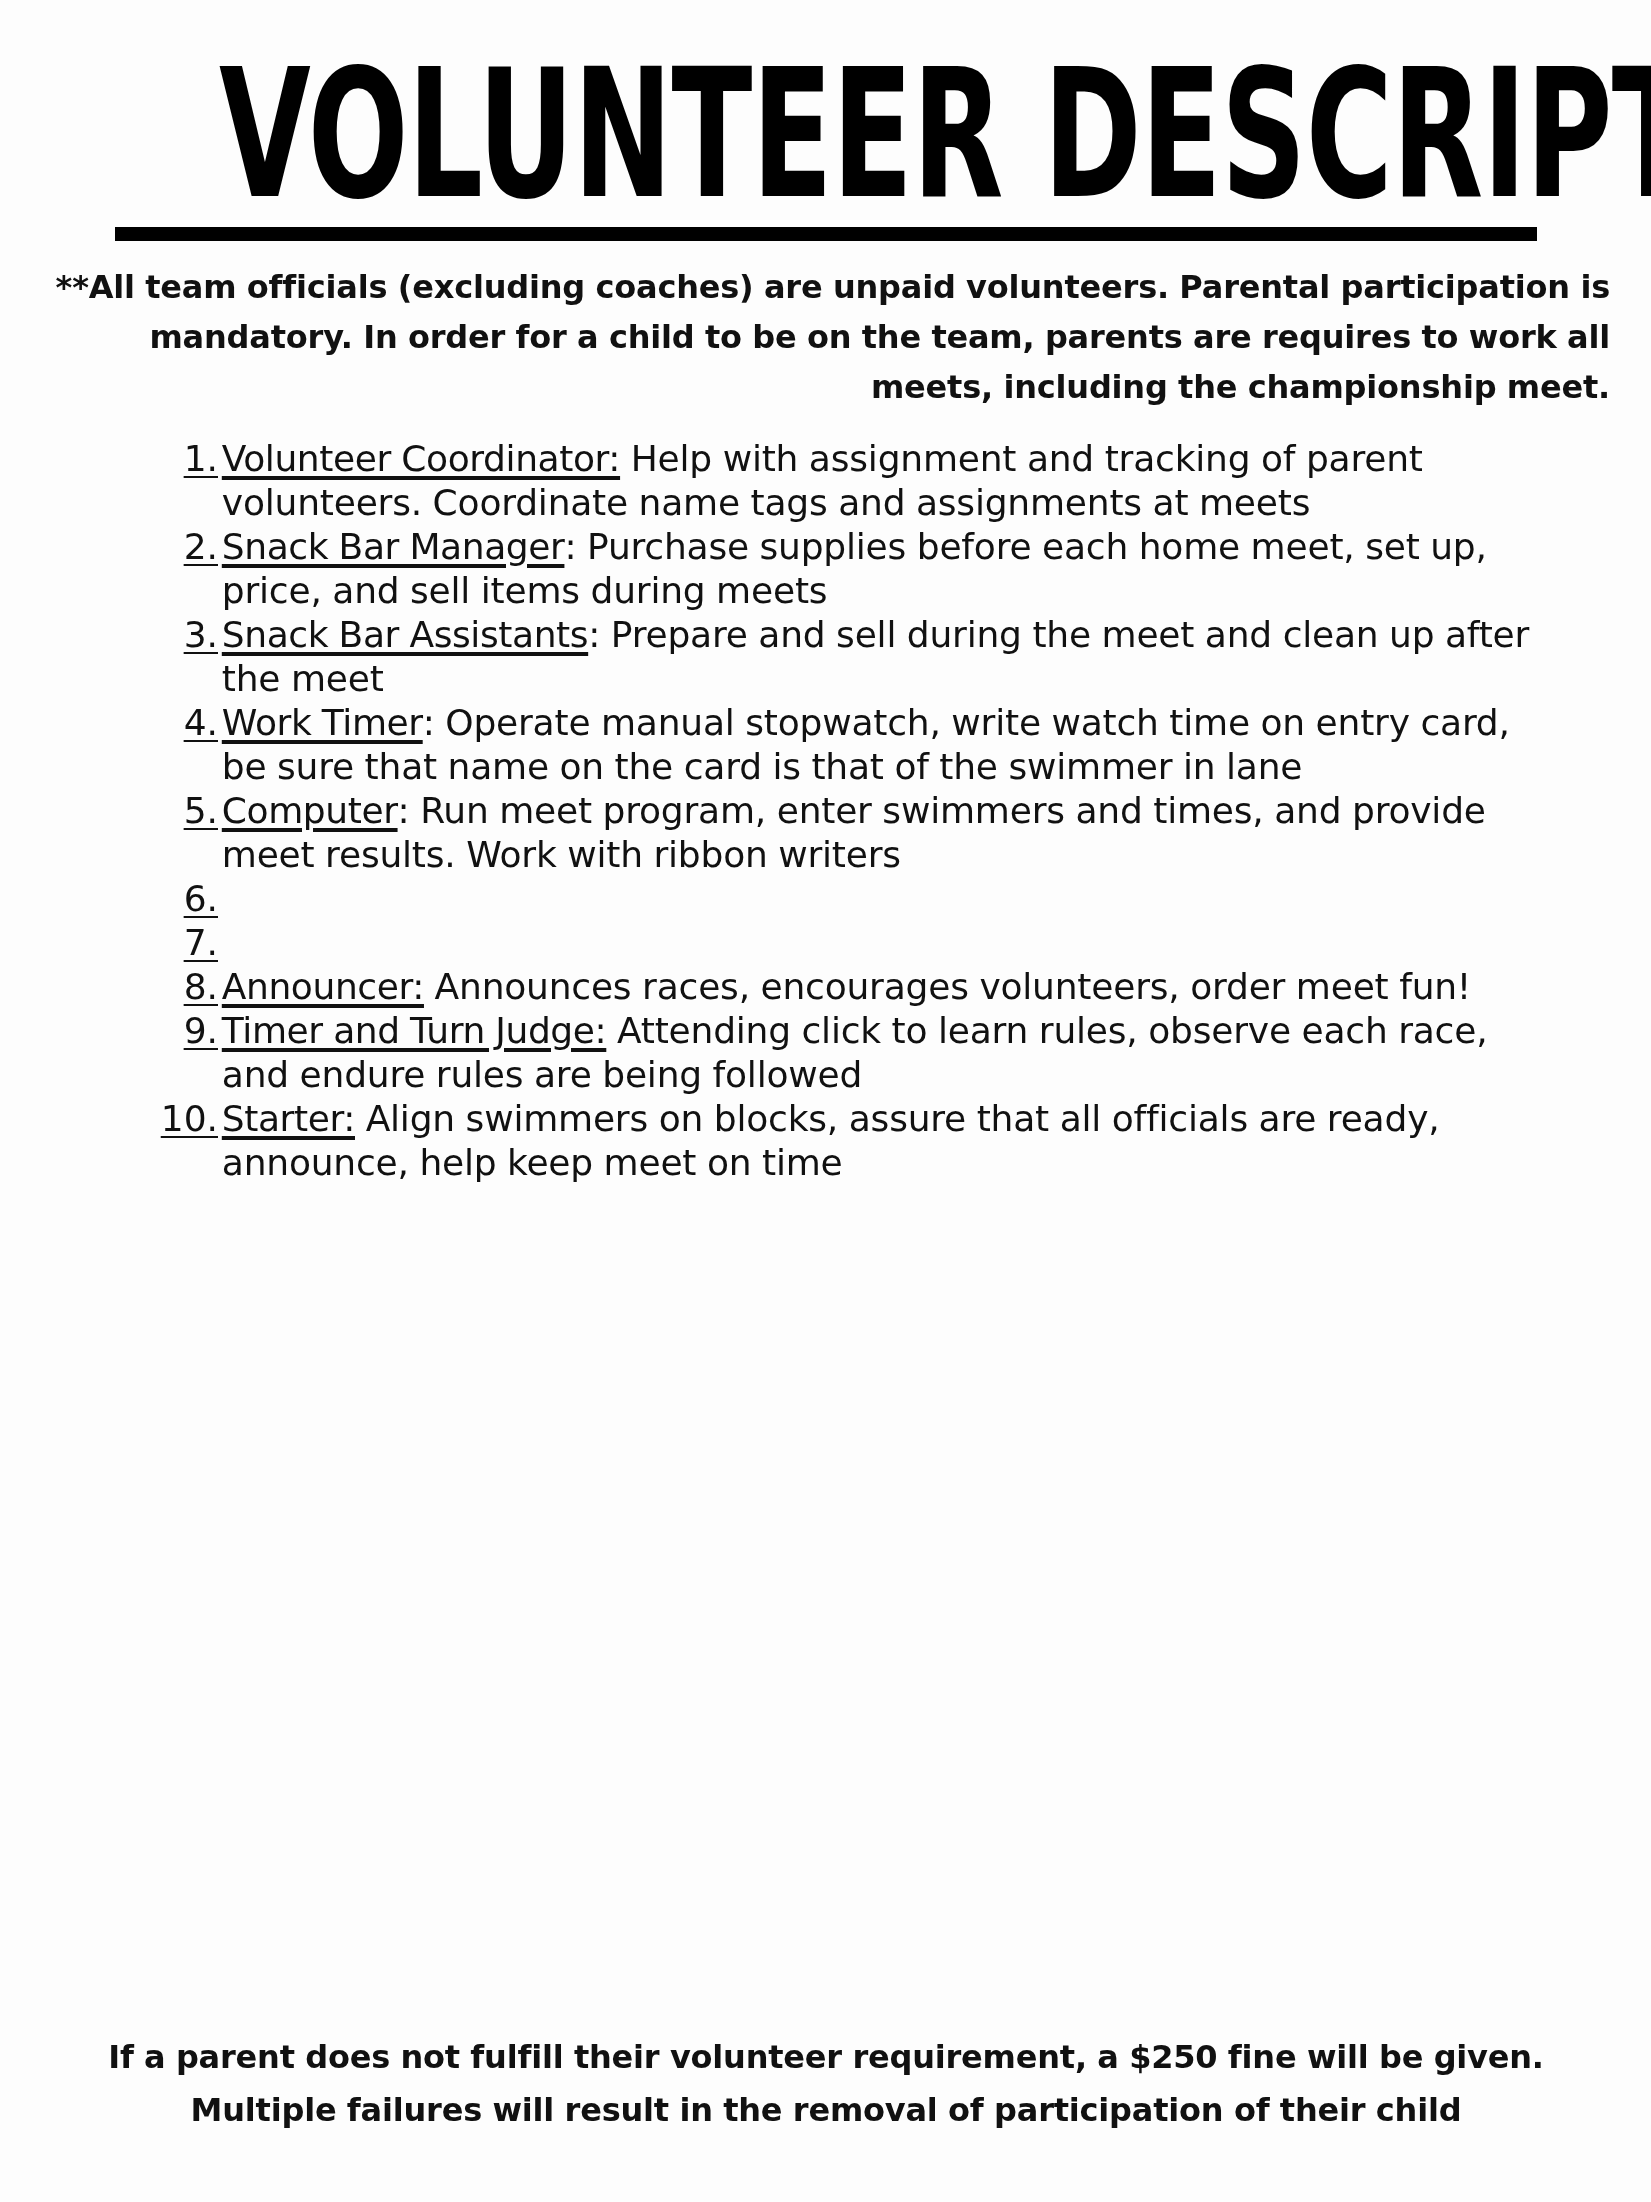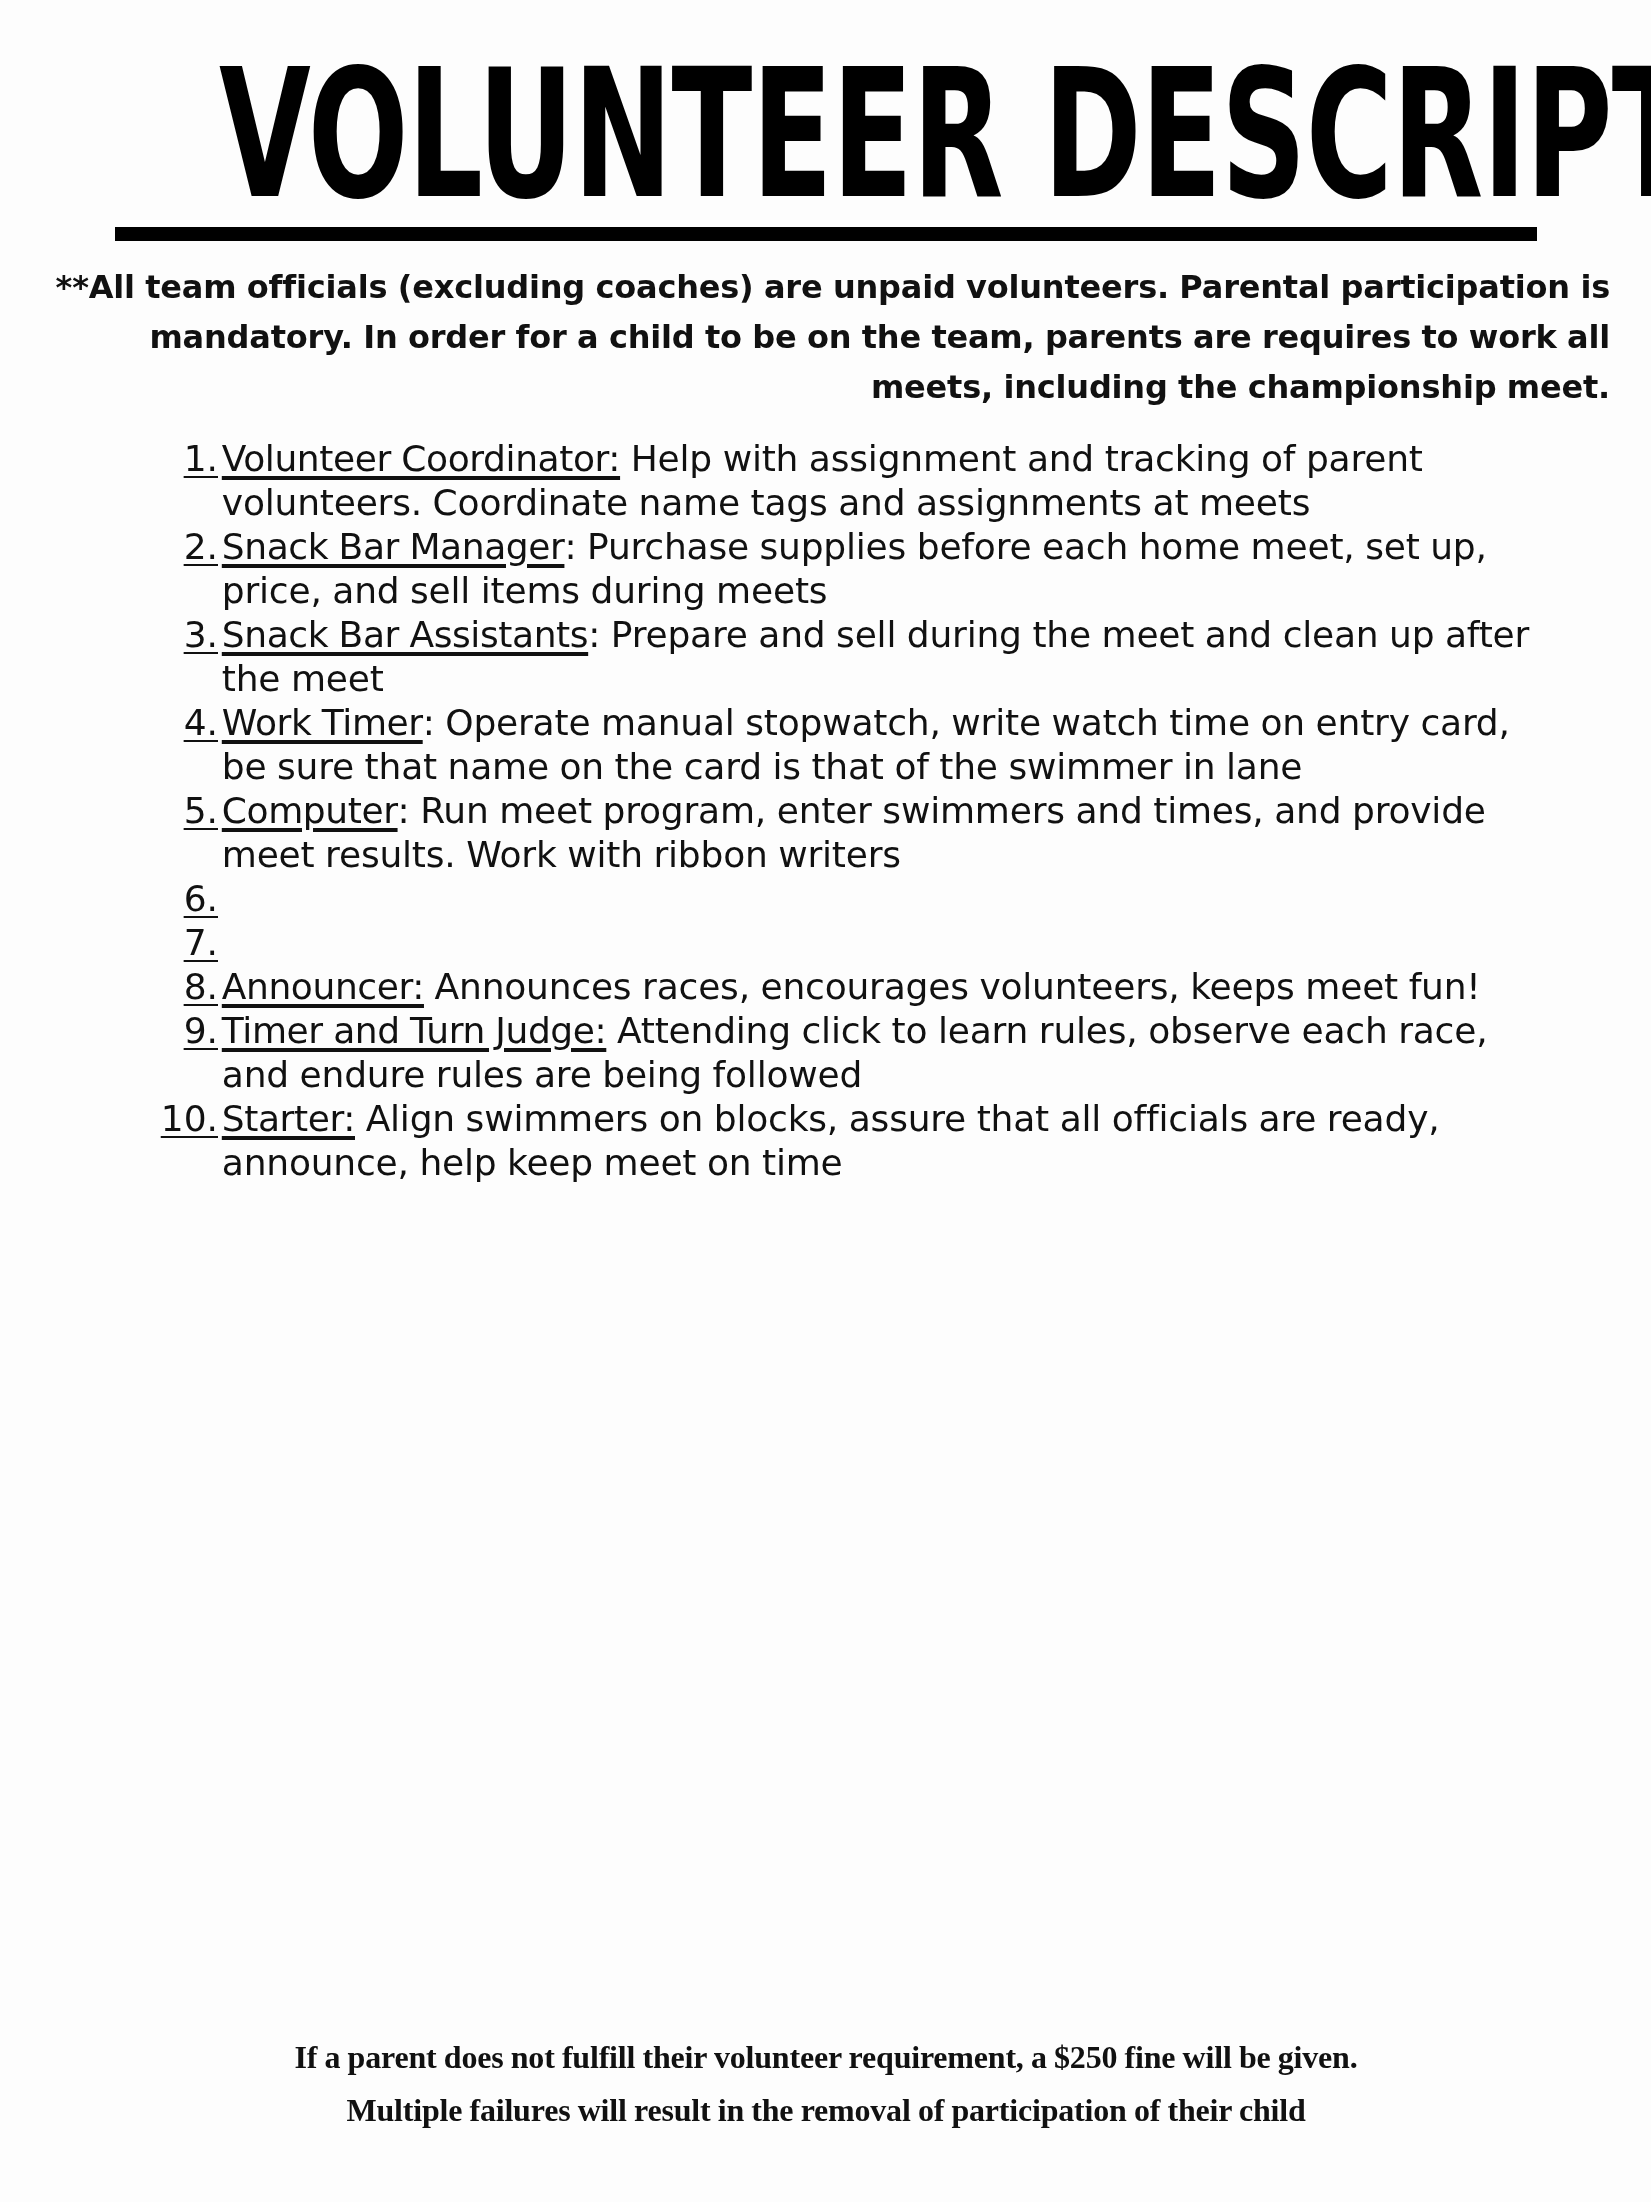--- a/index.html
+++ b/index.html
@@ -120,21 +120,20 @@
     text-align: center;
     font-weight: 700;
     font-size: 32px;
     line-height: 53px;
     color: #111;
     letter-spacing: -0.2px;
     word-spacing: -0.5px;
   }
   .footer-line {
     display: block;
-    font-family: Liberation Serif, serif;
   }
 </style>
 </head>
 <body>
 
 <div class="page">
 
   <div class="title-block">
     <h1 class="doc-title">VOLUNTEER DESCRIPTIONS</h1>
     <div class="title-rule"></div>
@@ -164,21 +163,21 @@
         <span class="vol-text"><span class="vol-role">Computer</span><span class="vol-sep">:</span><span class="vol-desc"> Run meet program, enter swimmers and times, and provide meet results. Work with ribbon writers</span></span>
       </li>
       <li class="vol-item">
         <span class="vol-num">6.</span>
       </li>
       <li class="vol-item">
         <span class="vol-num">7.</span>
       </li>
       <li class="vol-item">
         <span class="vol-num">8.</span>
-        <span class="vol-text"><span class="vol-role">Announcer:</span><span class="vol-sep"></span><span class="vol-desc"> Announces races, encourages volunteers, keeps meet fun!</span></span>
+        <span class="vol-text"><span class="vol-role">Announcer:</span><span class="vol-sep"></span><span class="vol-desc"> Announces races, encourages volunteers, order meet fun!</span></span>
       </li>
       <li class="vol-item">
         <span class="vol-num">9.</span>
         <span class="vol-text"><span class="vol-role">Timer and Turn Judge:</span><span class="vol-sep"></span><span class="vol-desc"> Attending click to learn rules, observe each race, and endure rules are being followed</span></span>
       </li>
       <li class="vol-item">
         <span class="vol-num">10.</span>
         <span class="vol-text"><span class="vol-role">Starter:</span><span class="vol-sep"></span><span class="vol-desc"> Align swimmers on blocks, assure that all officials are ready, announce, help keep meet on time</span></span>
       </li>
     </ol>

